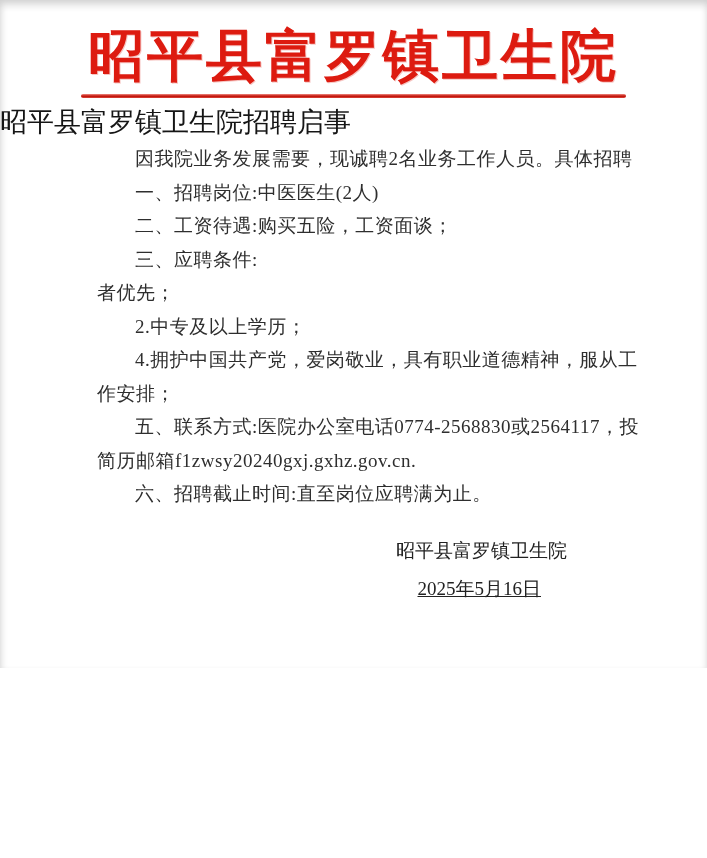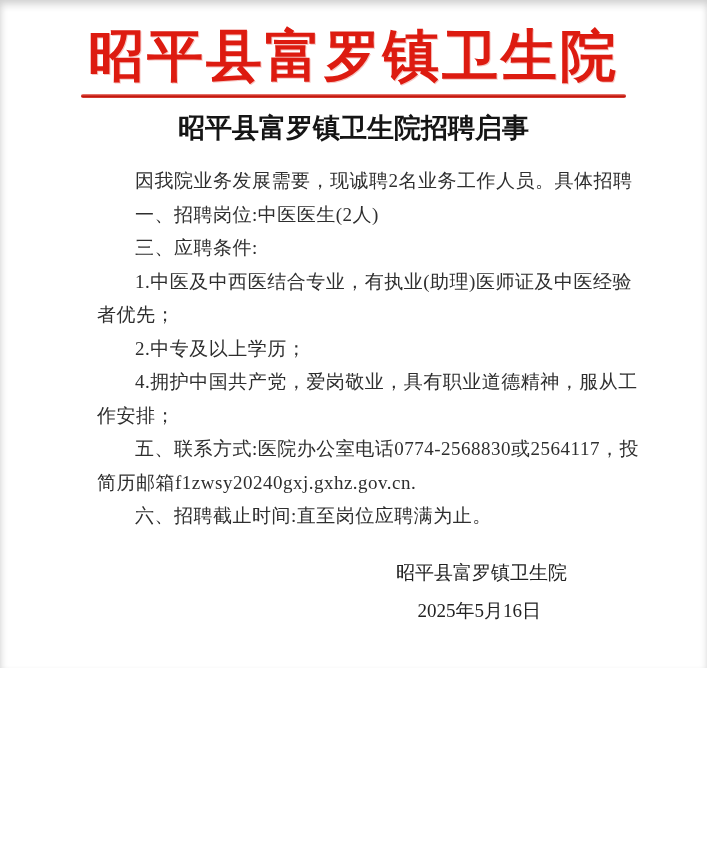--- a/index.html
+++ b/index.html
@@ -26,31 +26,30 @@
     text-shadow:1px 1px 0 rgba(221,27,16,0.25);
     white-space:nowrap;
   }
   .letterhead-rule{
     width:545px;height:4px;
     margin:10px auto 0 auto;
     background:linear-gradient(to bottom,#ef8d85 0%,#c00d03 55%,#d84a40 100%);
     border-radius:2px;
   }
   .doc-title{
-    margin-top:15px;
-    text-align:center;
+    margin-top:9px;
     font-size:27px;
     line-height:30px;
-    font-weight:bold;
+    font-weight:normal;
     color:#151515;
     letter-spacing:0px;
     white-space:nowrap;
   }
   .body-text{
-    margin:21px 70px 0 97px;
+    margin:5px 70px 0 97px;
     font-size:19px;
     letter-spacing:0.5px;
   }
   .line{
     line-height:33.5px;
     white-space:nowrap;
   }
   .line.indent{ padding-left:38px; }
   .footer{
     position:relative;
@@ -66,20 +65,21 @@
     white-space:nowrap;
   }
   .date{
     margin-top:14px;
     text-align:right;
     padding-right:166px;
     font-size:19px;
     line-height:24px;
     color:#222;
     white-space:nowrap;
+    text-decoration:underline;
   }
   .seal{
     position:absolute;
     left:428px;top:684px;
     width:138px;height:138px;
     transform:rotate(-6deg);
     opacity:0.85;
     mix-blend-mode:multiply;
     z-index:3;
     pointer-events:none;
@@ -97,22 +97,22 @@
 
   <div class="letterhead">昭平县富罗镇卫生院</div>
 
   <div class="letterhead-rule"></div>
 
   <div class="doc-title">昭平县富罗镇卫生院招聘启事</div>
 
   <div class="body-text">
     <div class="line indent">因我院业务发展需要，现诚聘2名业务工作人员。具体招聘</div>
     <div class="line indent">一、招聘岗位:中医医生(2人)</div>
+    <div class="line indent">二、工资待遇:购买五险，工资面谈；</div>
     <div class="line indent">三、应聘条件:</div>
-    <div class="line indent">1.中医及中西医结合专业，有执业(助理)医师证及中医经验</div>
     <div class="line">者优先；</div>
     <div class="line indent">2.中专及以上学历；</div>
     <div class="line indent">4.拥护中国共产党，爱岗敬业，具有职业道德精神，服从工</div>
     <div class="line">作安排；</div>
     <div class="line indent">五、联系方式:医院办公室电话0774-2568830或2564117，投</div>
     <div class="line">简历邮箱f1zwsy20240gxj.gxhz.gov.cn.</div>
     <div class="line indent">六、招聘截止时间:直至岗位应聘满为止。</div>
   </div>
 
   <div class="footer">

